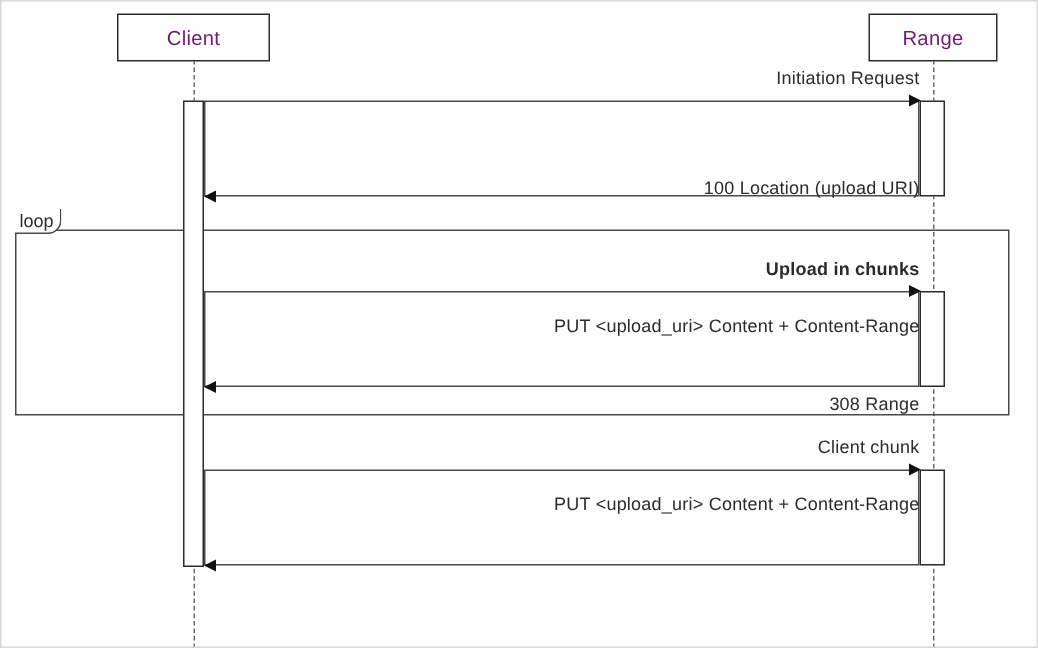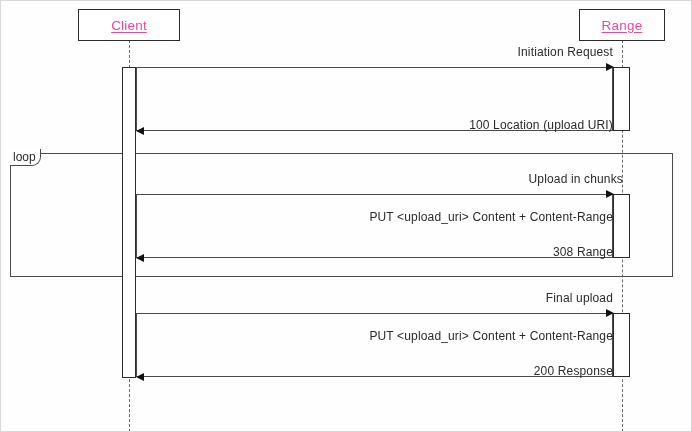--- a/index.html
+++ b/index.html
@@ -33,22 +33,21 @@
     position: absolute;
     box-sizing: border-box;
     border: 1.4px solid #2b2b2b;
     background: #ffffff;
     display: flex;
     align-items: center;
     justify-content: center;
   }
   .lifeline-head .label {
     font-size: 13.5px;
-    color: #ec4899;
-    text-decoration: underline;
+    color: #701a75;
     text-underline-offset: 2px;
     letter-spacing: .2px;
     white-space: nowrap;
   }
 
   
   .lifeline-dash {
     position: absolute;
     width: 0;
     border-left: 1.6px dashed #6a6a6a;
@@ -126,55 +125,54 @@
 
   <div class="lifeline-head" style="left:78px; top:9px; width:102px; height:32px;">
     <span class="label">Client</span>
   </div>
 
   <div class="lifeline-head" style="left:579px; top:9px; width:86px; height:32px;">
     <span class="label">Range</span>
   </div>
 
   <div class="fragment" style="left:10px; top:153px; width:663px; height:124px;"></div>
-  <div class="fragment-tag" style="left:10px; top:149px;">
+  <div class="fragment-tag" style="left:10px; top:139px;">
     <span>loop</span>
   </div>
 
   <div class="activation" style="left:122px; top:67px; width:14px; height:311px;"></div>
 
   <div class="msg-label" style="left:136px; top:45px; width:477px;">Initiation Request</div>
 
   <div class="msg-box" style="left:136px; top:67px; width:477px; height:64px;"></div>
 
   <div class="activation" style="left:613px; top:67px; width:17px; height:64px;"></div>
 
   <div class="arrow-head right" style="left:606px; top:62.5px;"></div>
 
   <div class="arrow-head left" style="left:136px; top:126.5px;"></div>
   <div class="msg-label" style="left:136px; top:118px; width:477px;">100 Location (upload URI)</div>
 
-  <div class="msg-label" style="left:146px; top:172px; width:477px;">Upload in chunks</div>
+  <div class="msg-label" style="left:136px; top:172px; width:477px;font-weight:bold;">Upload in chunks</div>
 
   <div class="msg-box" style="left:136px; top:194px; width:477px; height:64px;"></div>
 
   <div class="activation" style="left:613px; top:194px; width:17px; height:64px;"></div>
 
   <div class="arrow-head right" style="left:606px; top:189.5px;"></div>
   <div class="msg-label" style="left:136px; top:210px; width:477px;">PUT &lt;upload_uri&gt; Content + Content-Range</div>
 
   <div class="arrow-head left" style="left:136px; top:253.5px;"></div>
-  <div class="msg-label" style="left:136px; top:245px; width:477px;">308 Range</div>
+  <div class="msg-label" style="left:136px; top:262px; width:477px;">308 Range</div>
 
-  <div class="msg-label" style="left:136px; top:291px; width:477px;">Final upload</div>
+  <div class="msg-label" style="left:136px; top:291px; width:477px;">Client chunk</div>
 
   <div class="msg-box" style="left:136px; top:313px; width:477px; height:64px;"></div>
 
   <div class="activation" style="left:613px; top:313px; width:17px; height:64px;"></div>
 
   <div class="arrow-head right" style="left:606px; top:308.5px;"></div>
   <div class="msg-label" style="left:136px; top:329px; width:477px;">PUT &lt;upload_uri&gt; Content + Content-Range</div>
 
   <div class="arrow-head left" style="left:136px; top:372.5px;"></div>
-  <div class="msg-label" style="left:136px; top:364px; width:477px;">200 Response</div>
 
   <div id="frame"></div>
 </div>
 
 </body></html>

